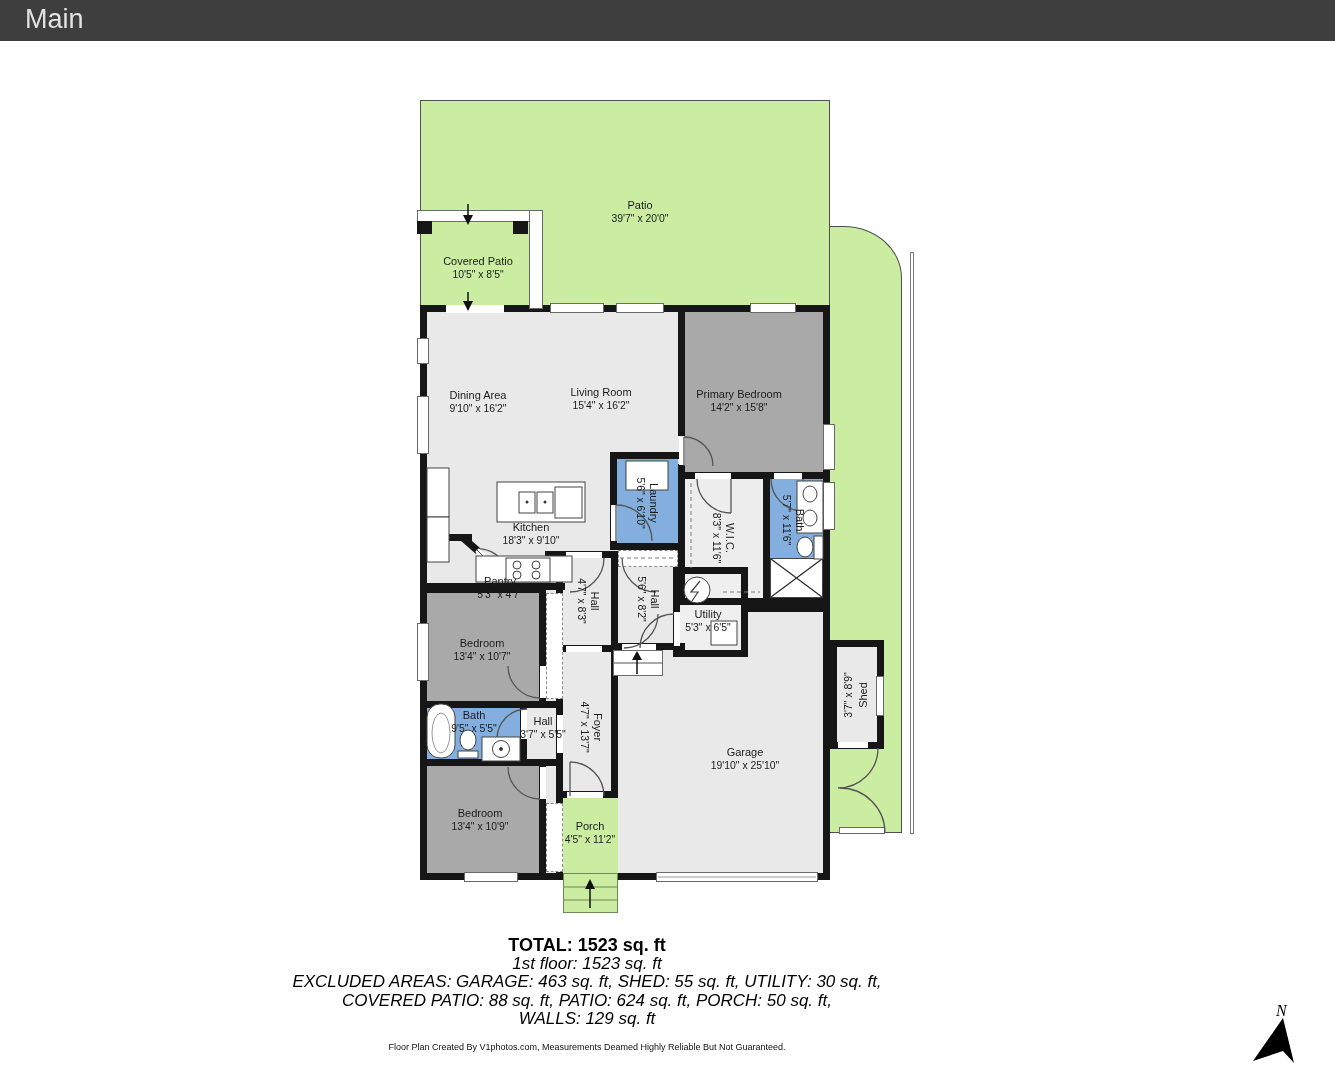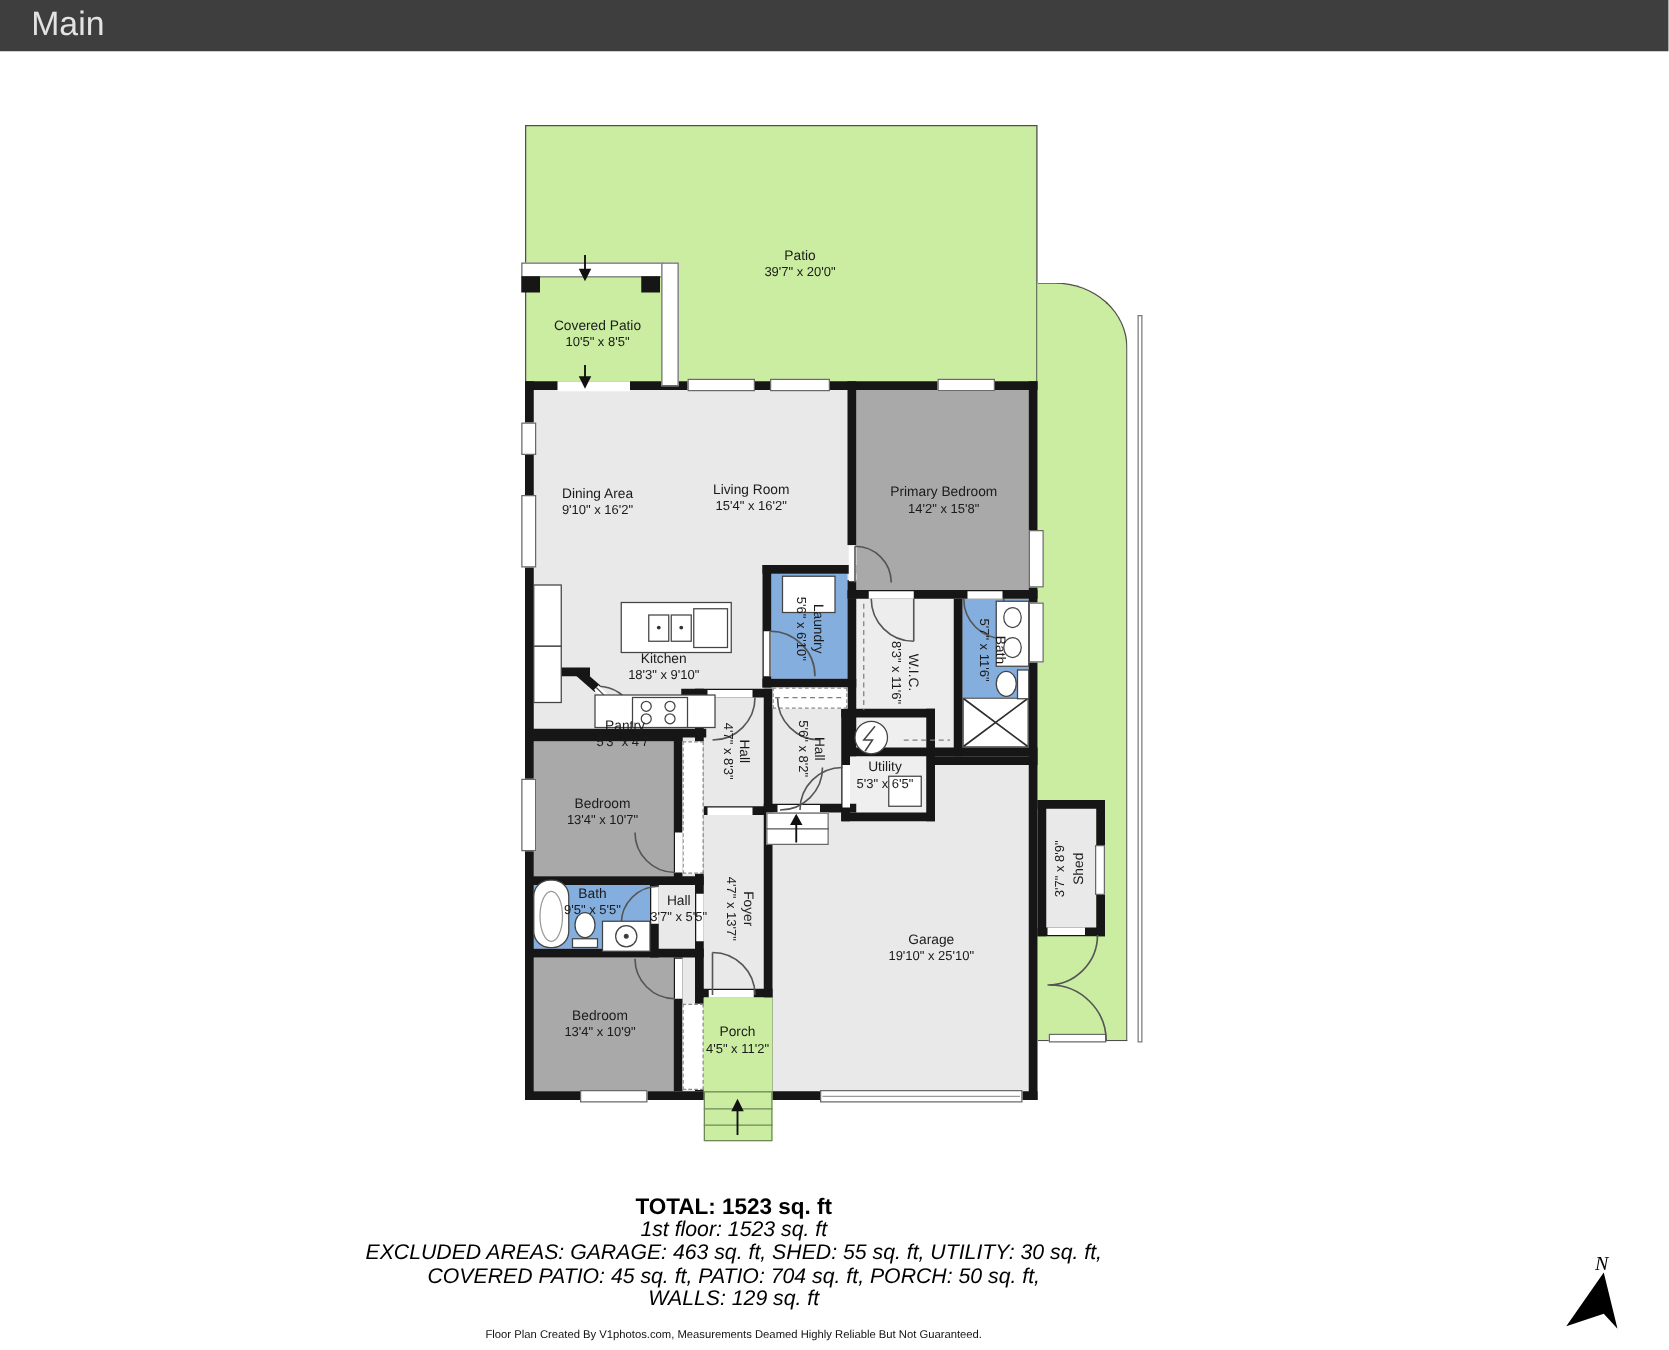--- a/index.html
+++ b/index.html
@@ -11,21 +11,21 @@
   .gap{position:absolute;background:#ffffff;}
   .closet{position:absolute;background:#ffffff;border:1px dashed #8a8a8a;box-sizing:border-box;}
   .room-label{position:absolute;text-align:center;color:#1b1b1b;font-size:11px;line-height:1.3;
               white-space:nowrap;transform:translate(-50%,-50%);}
   .room-label .nm{display:block;}
   .room-label .dims{display:block;font-size:10.4px;}
   .vert{transform:translate(-50%,-50%) rotate(90deg);}
   .vert-ccw{transform:translate(-50%,-50%) rotate(-90deg);}
   #header{position:absolute;left:0;top:0;width:1335px;height:41px;background:#3e3e3e;}
   #header .title{position:absolute;left:25px;top:4px;font-size:27px;color:#e3e3e3;}
-  #summary{position:absolute;left:0;top:956px;width:1174px;text-align:center;color:#000;}
+  #summary{position:absolute;left:0;top:936px;width:1174px;text-align:center;color:#000;}
   #summary .total{font-size:18px;font-weight:bold;line-height:1.05;}
   #summary .line{font-size:17px;line-height:1.08;font-style:italic;}
   #summary .disclaimer{font-size:9px;margin-top:14px;color:#111;}
   svg{position:absolute;left:0;top:0;pointer-events:none;}
 </style>
 </head>
 <body>
 
 <div id="stage">
 
@@ -244,21 +244,21 @@
     <span class="dims">10'5" x 8'5"</span>
   </div>
   <div class="room-label" style="left:478px;top:402px;">
     <span class="nm">Dining Area</span>
     <span class="dims">9'10" x 16'2"</span>
   </div>
   <div class="room-label" style="left:601px;top:399px;">
     <span class="nm">Living Room</span>
     <span class="dims">15'4" x 16'2"</span>
   </div>
-  <div class="room-label" style="left:755px;top:401px;text-align:center;">
+  <div class="room-label" style="left:739px;top:401px;text-align:center;">
     <span class="nm">Primary Bedroom</span>
     <span class="dims">14'2" x 15'8"</span>
   </div>
   <div class="room-label" style="left:531px;top:534px;">
     <span class="nm">Kitchen</span>
     <span class="dims">18'3" x 9'10"</span>
   </div>
   <div class="room-label" style="left:452px;top:588px;margin-left:48px;">
     <span class="nm">Pantry</span>
     <span class="dims">5'3" x 4'7"</span>
@@ -317,18 +317,18 @@
   </div>
   <div class="room-label vert-ccw" style="left:856px;top:695px;">
     <span class="dims">3'7" x 8'9"</span>
     <span class="nm">Shed</span>
   </div>
 
   <div id="summary">
     <div class="total">TOTAL: 1523 sq. ft</div>
     <div class="line">1st floor: 1523 sq. ft</div>
     <div class="line">EXCLUDED AREAS: GARAGE: 463 sq. ft, SHED: 55 sq. ft, UTILITY: 30 sq. ft,</div>
-    <div class="line">COVERED PATIO: 45 sq. ft, PATIO: 704 sq. ft, PORCH: 50 sq. ft,</div>
+    <div class="line">COVERED PATIO: 88 sq. ft, PATIO: 624 sq. ft, PORCH: 50 sq. ft,</div>
     <div class="line">WALLS: 129 sq. ft</div>
     <div class="disclaimer">Floor Plan Created By V1photos.com, Measurements Deamed Highly Reliable But Not Guaranteed.</div>
   </div>
 
 </div>
 
 </body></html>

